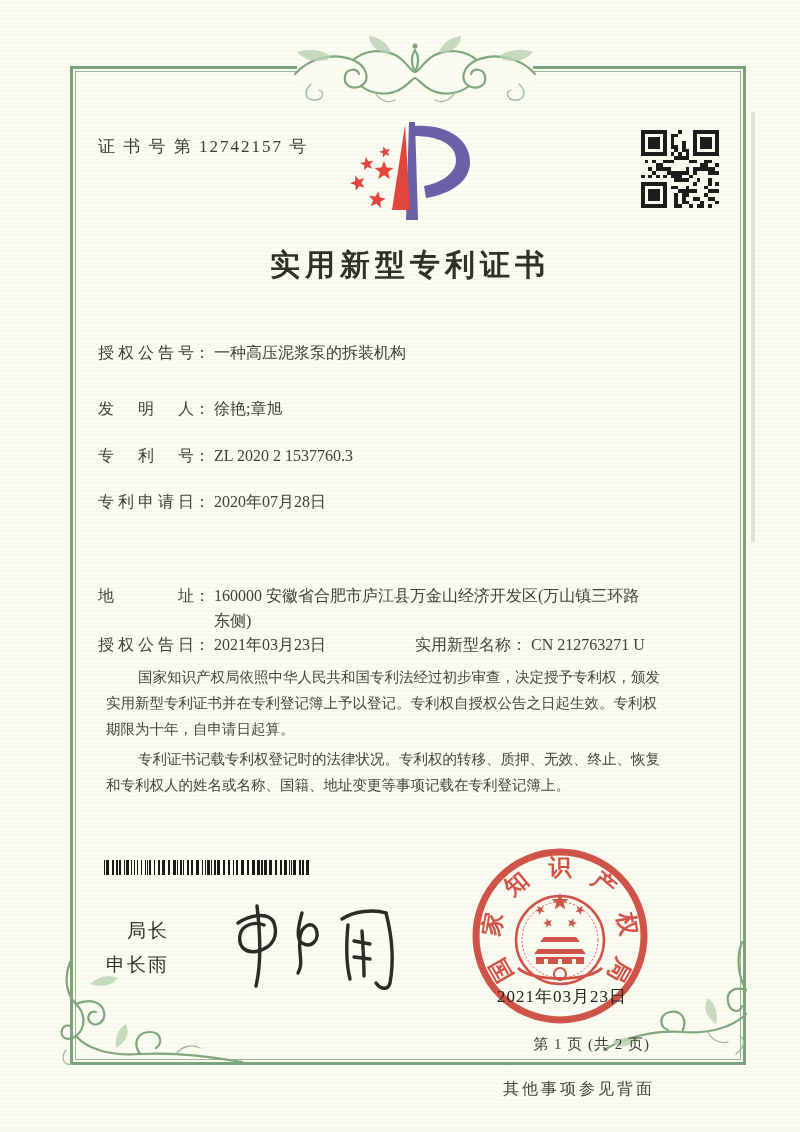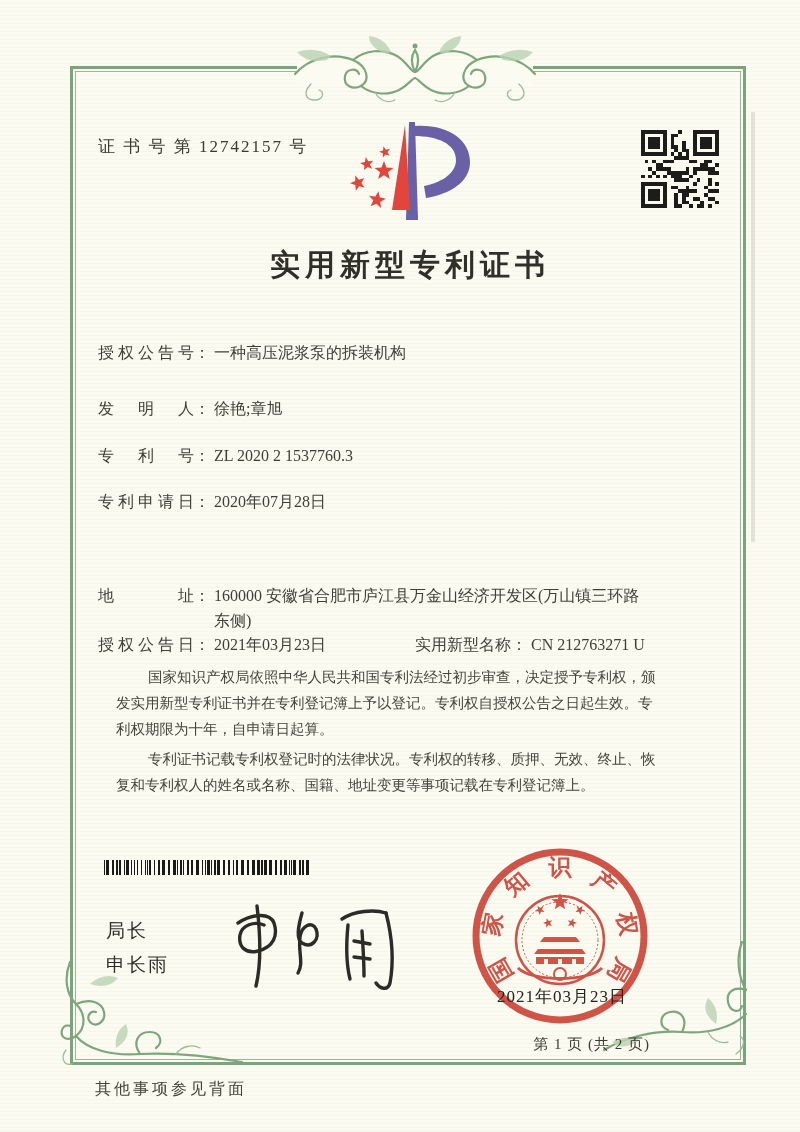--- a/index.html
+++ b/index.html
@@ -27,32 +27,32 @@
   
   .field-row{position:absolute;left:98px;width:600px;font-size:16px;color:#3f3f38;line-height:25px;}
   .flabel{display:inline-block;width:96px;text-align:justify;text-align-last:justify;
     -moz-text-align-last:justify;vertical-align:top;}
   .fcolon{display:inline-block;vertical-align:top;}
   .fvalue{display:inline-block;vertical-align:top;}
   .fvalue.wide{max-width:428px;}
   .pair2{position:absolute;left:317px;top:0;}
   
   .paras{position:absolute;left:100px;top:664px;width:566px;font-size:14.5px;line-height:26px;color:#45453d;}
-  .paras p{margin:0 0 4px 16px;text-indent:2.2em;}
+  .paras p{margin:0 0 4px 6px;text-indent:2.2em;}
   
   .barcode{position:absolute;left:104px;top:860px;}
   .commissioner{position:absolute;left:106px;top:914px;font-family:"Liberation Sans","DejaVu Sans",sans-serif;
-    font-size:19px;color:#2e2e29;letter-spacing:2px;line-height:34px;}
+    font-size:19px;color:#2e2e29;letter-spacing:2px;line-height:34px;text-align:right;}
   .signature{position:absolute;left:212px;top:886px;}
   .seal{position:absolute;left:470px;top:846px;mix-blend-mode:multiply;opacity:.92;}
   .seal-date{position:absolute;left:477px;top:985px;width:170px;text-align:center;
     font-size:17px;letter-spacing:1px;color:#23231f;}
   .page-num{position:absolute;left:90px;top:1035px;width:560px;text-align:right;
     font-size:15px;letter-spacing:1px;color:#3c3c35;}
-  .back-note{position:absolute;left:95px;top:1079px;width:560px;text-align:left;
+  .back-note{position:absolute;left:95px;top:1079px;width:560px;text-align:right;
     font-size:16px;letter-spacing:3px;color:#44443c;}
   
   .orn{position:absolute;}
   .orn path{fill:none;stroke:#7ea67c;stroke-width:2.2;stroke-linecap:round;}
   .orn .leaf{fill:#b9d2b3;stroke:none;opacity:.8;}
   .orn .thin{stroke-width:1.3;stroke:#9cbb99;}
   .ring-text text{fill:#d0463d;font-size:23px;font-weight:bold;text-anchor:middle;
     dominant-baseline:middle;font-family:"Liberation Serif",serif;}
   .sig path{fill:none;stroke:#2b2b27;stroke-width:3.4;stroke-linecap:round;stroke-linejoin:round;}
 </style>

